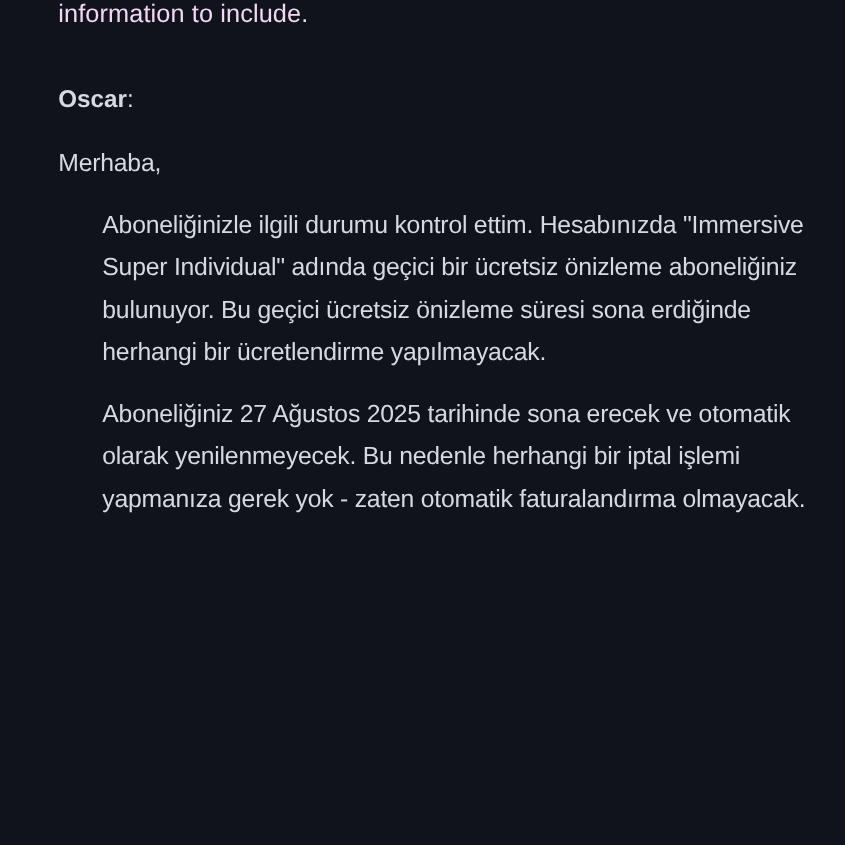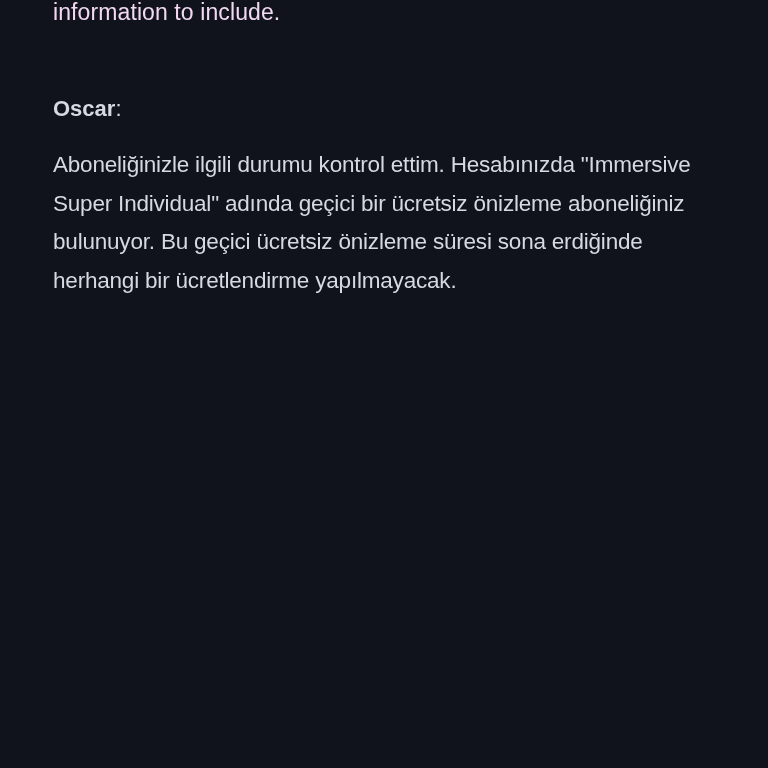--- a/index.html
+++ b/index.html
@@ -21,46 +21,48 @@
       width: 680px;
     }
     .prev-msg {
       color: #f2d8f2;
       font-size: 23px;
       line-height: 38px;
       margin: 0;
       letter-spacing: 0.1px;
     }
     .speaker {
-      margin-top: 59px;
+      margin-top: 40px;
       color: #d6d9e0;
       font-size: 22px;
       line-height: 38px;
     }
     .speaker b {
       font-weight: 700;
     }
     .para {
       color: #d6d9e0;
       font-size: 22.5px;
       line-height: 38.5px;
       margin: 0;
       letter-spacing: -0.2px;
     }
     .greeting { margin-top: 20px; }
-    .gap { margin-top: 18px; }
+    .gap { margin-top: 18px; margin-left: 40px; }
   </style>
 </head>
 <body>
 
 <div class="chat">
   <p class="prev-msg">information to include.</p>
 
   <div class="speaker">
     <b>Oscar</b><span>:</span>
   </div>
 
+  <p class="para greeting">Merhaba,</p>
 
   <p class="para gap">Aboneliğinizle ilgili durumu kontrol ettim. Hesabınızda "Immersive Super Individual" adında geçici bir ücretsiz önizleme aboneliğiniz bulunuyor. Bu geçici ücretsiz önizleme süresi sona erdiğinde herhangi bir ücretlendirme yapılmayacak.</p>
 
 
+  <p class="para gap">Aboneliğiniz 27 Ağustos 2025 tarihinde sona erecek ve otomatik olarak yenilenmeyecek. Bu nedenle herhangi bir iptal işlemi yapmanıza gerek yok - zaten otomatik faturalandırma olmayacak.</p>
 
 </div>
 
 </body></html>

